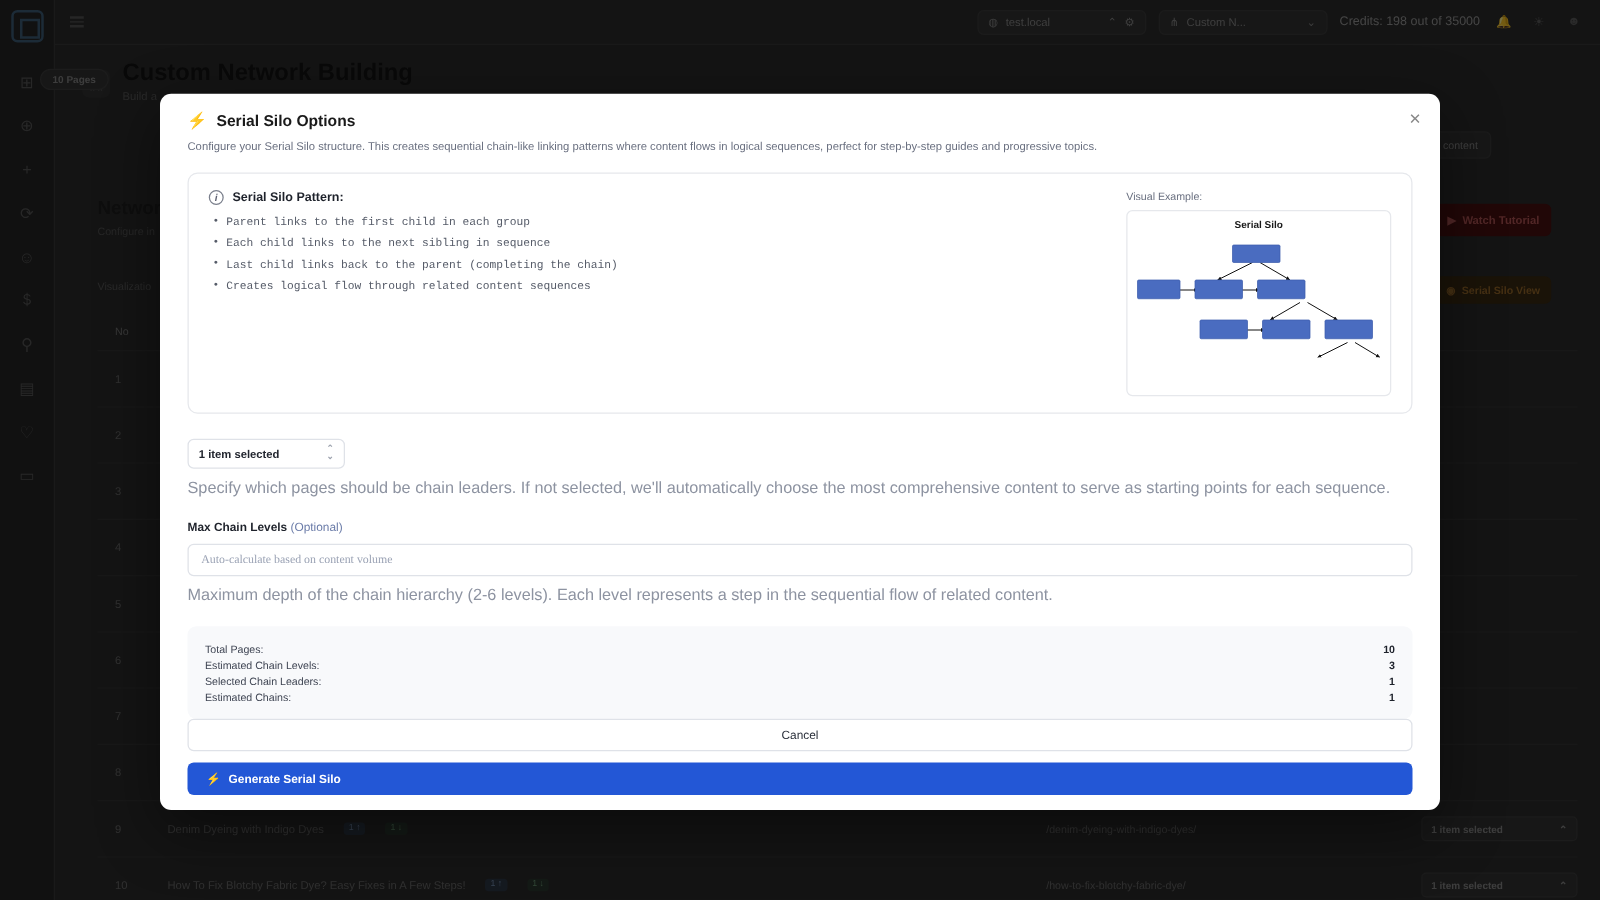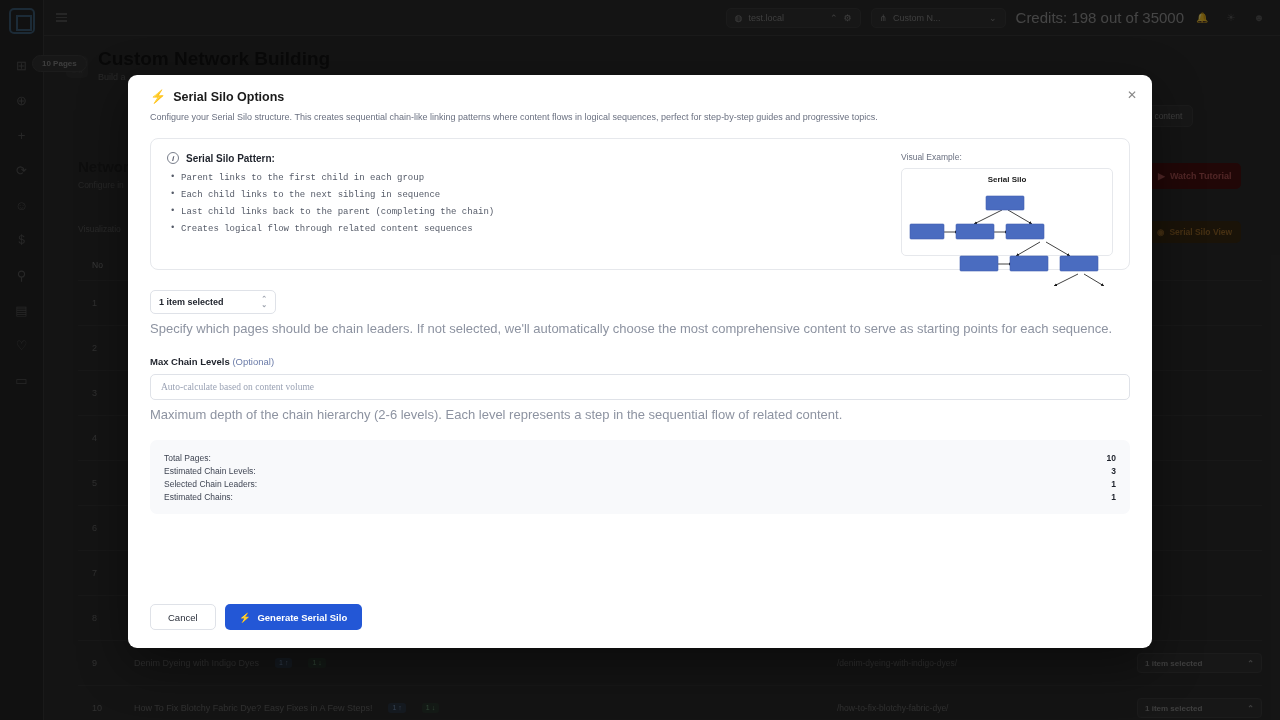--- a/index.html
+++ b/index.html
@@ -147,21 +147,21 @@
     position:relative; padding-left:14px;font-family:Liberation Mono, monospace;
   }
   .info-left li:before {
     content:"•"; position:absolute; left:3px; top:-1px; color:#555b68;
   }
 
   .vis-wrap { width:212px; }
   .vis-lbl { font-size:8.5px; color:#6a7080; margin-bottom:6px; }
   .vis-box {
     border:1px solid #e6e8ec; border-radius:5px; background:#fff;
-    height:88px; padding:6px; position:relative;
+    height:149px; padding:6px; position:relative;
   }
   .vis-title {
     text-align:center; font-size:8px; font-weight:700; color:#1a1a1a;
     margin-bottom:2px;
   }
 
   .fld { margin-top:20px; }
   .fld-lbl { font-size:9.5px; font-weight:700; color:#1e222b; }
   .fld-opt { color:#6a7ba8; font-weight:400; }
   .sel-sm {
@@ -183,21 +183,21 @@
     margin-top:18px; background:#f8f9fb; border-radius:7px;
     padding:11px 14px;
   }
   .st-row {
     display:flex; justify-content:space-between;
     font-size:8.5px; color:#3f4553; padding:1.5px 0;
   }
   .st-val { font-weight:700; color:#1e222b; }
 
   .m-foot {
-    padding:0 22px 18px 22px; display:flex; gap:9px;
+    padding:0 22px 18px 22px; display:flex; justify-content:flex-end; gap:9px;flex-direction:column;
   }
   .btn-cancel {
     height:26px; padding:0 17px; border:1px solid #dfe2e8; border-radius:5px;
     background:#fff; font-size:9.5px; color:#2a2f3a; cursor:pointer;
     font-family:"Liberation Sans", sans-serif;
   }
   .btn-gen {
     height:26px; padding:0 15px; border:none; border-radius:5px;
     background:#2357d6; color:#fff; font-size:9.5px; font-weight:700;
     display:flex; align-items:center; gap:6px; cursor:pointer;
@@ -233,21 +233,21 @@
       <span>◍</span>
       <span>test.local</span>
       <span style="margin-left:auto">⌃</span>
       <span>⚙</span>
     </div>
     <div class="pill w2">
       <span>⋔</span>
       <span>Custom N...</span>
       <span style="margin-left:auto">⌄</span>
     </div>
-    <div style="font-size:15px;color:#9a9a9a">Credits: 198 out of 35000</div>
+    <div style="font-size:10px;color:#9a9a9a">Credits: 198 out of 35000</div>
     <div class="tb-ic">🔔</div>
     <div class="tb-ic">☀</div>
     <div class="tb-ic">☻</div>
   </div>
 
   <div class="page-head">
     <div class="ph-icon">⁂</div>
     <div class="ph-title">Custom Network Building</div>
     <div class="ph-sub">Build a</div>
   </div>

